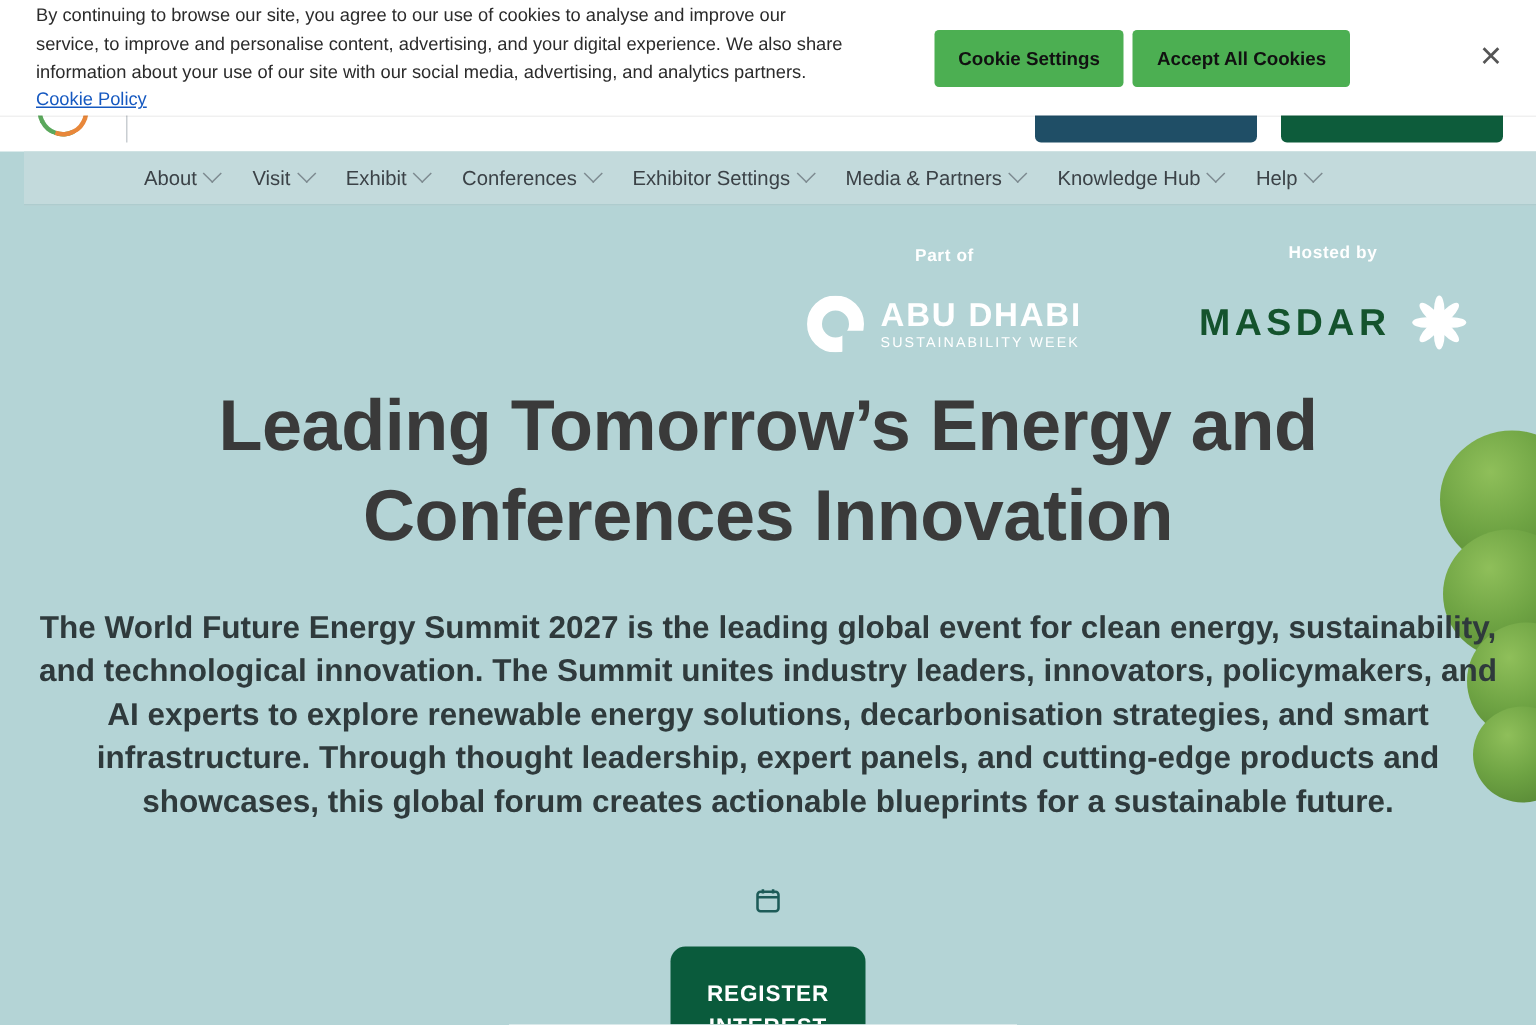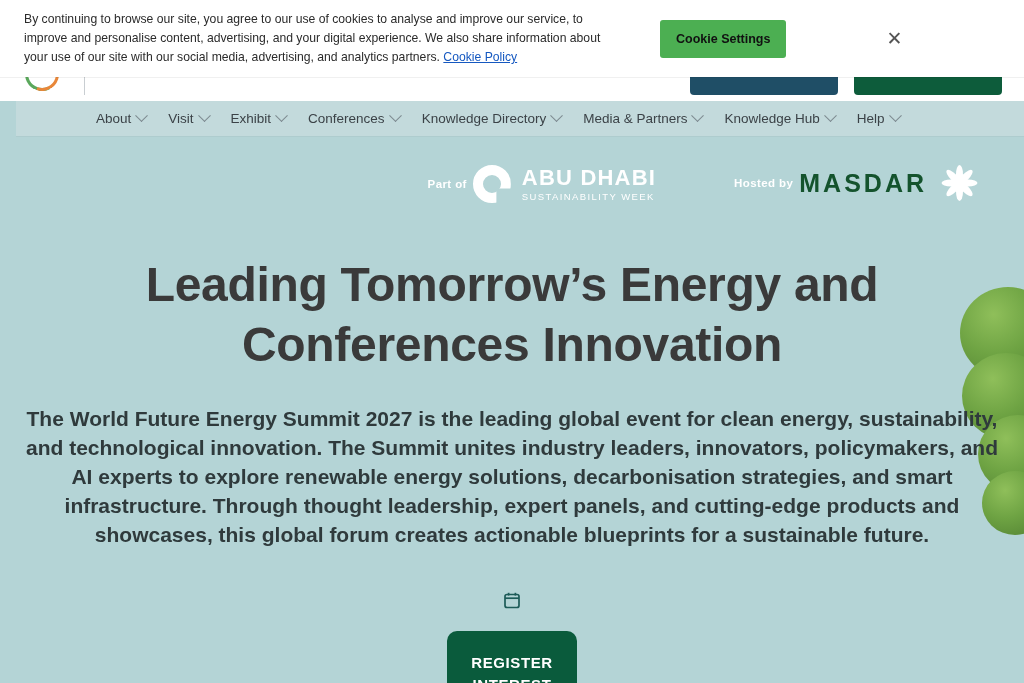--- a/index.html
+++ b/index.html
@@ -73,21 +73,21 @@
      background:radial-gradient(circle at 35% 30%, #8fbf5a 0%, #6ea343 45%, #4e7d30 100%); }
   .t1 { width:96px; height:92px; right:-14px; top:0; }
   .t2 { width:88px; height:86px; right:-8px; top:66px; }
   .t3 { width:80px; height:78px; right:-16px; top:128px; }
   .t4 { width:66px; height:64px; right:-6px; top:184px; }
 
   .logos {
     position:absolute; top:26px; right:46px;
     display:flex; align-items:flex-end; gap:78px;
   }
-  .logo-group { display:flex; flex-direction:row; align-items:center; gap:6px; }
+  .logo-group { display:flex; flex-direction:column; align-items:center; gap:20px; }
   .logo-kicker {
     font-size:11.5px; color:#ffffff; letter-spacing:.4px; font-weight:bold;
   }
   .logo-row { display:flex; align-items:center; gap:11px; }
   .adsw-ring {
     width:38px; height:38px; border-radius:50%;
     border:10px solid #ffffff;
     clip-path:polygon(0 0,100% 0,100% 62%,62% 62%,62% 100%,0 100%);
   }
   .adsw-text { display:flex; flex-direction:column; line-height:1; }
@@ -137,21 +137,21 @@
     position:absolute; top:0; left:0; width:1024px; height:77px;
     background:#ffffff; z-index:20;
     display:flex; align-items:center; padding:0 16px 0 24px;
     box-shadow:0 1px 0 rgba(0,0,0,.06);
   }
   .cookie-text {
     flex:1 1 auto; max-width:600px;
     font-size:12.2px; line-height:1.55; color:#2b2b2b;
   }
   .cookie-link { color:#1558c0; text-decoration:underline; cursor:pointer; }
-  .cookie-actions { display:flex; align-items:center; gap:20px; margin-left:36px; }
+  .cookie-actions { display:flex; align-items:center; gap:6px; margin-left:56px; }
   .ck-btn {
     background:#4caf52; color:#111; border:none; border-radius:3px;
     font-size:12.5px; font-weight:bold; cursor:pointer;
     padding:12px 16px; white-space:nowrap;
   }
   .ck-close {
     margin-left:74px; background:none; border:none; cursor:pointer;
     font-size:19px; color:#555; line-height:1; padding:6px;
   }
 </style>
@@ -186,21 +186,21 @@
     </div>
     <div class="nav-item">
       <span>Exhibit</span>
       <i class="chev"></i>
     </div>
     <div class="nav-item">
       <span>Conferences</span>
       <i class="chev"></i>
     </div>
     <div class="nav-item">
-      <span>Knowledge Directory</span>
+      <span>Exhibitor Settings</span>
       <i class="chev"></i>
     </div>
     <div class="nav-item">
       <span>Media &amp; Partners</span>
       <i class="chev"></i>
     </div>
     <div class="nav-item">
       <span>Knowledge Hub</span>
       <i class="chev"></i>
     </div>
@@ -268,17 +268,18 @@
     </div>
   </section>
 
   <div class="cookie-banner">
     <div class="cookie-text">
       <span>By continuing to browse our site, you agree to our use of cookies to analyse and improve our service, to improve and personalise content, advertising, and your digital experience. We also share information about your use of our site with our social media, advertising, and analytics partners.</span>
       <span class="cookie-link">Cookie Policy</span>
     </div>
     <div class="cookie-actions">
       <button class="ck-btn">Cookie Settings</button>
+      <button class="ck-btn">Accept All Cookies</button>
       <button class="ck-close">✕</button>
     </div>
   </div>
 
 </div>
 
 </body></html>

